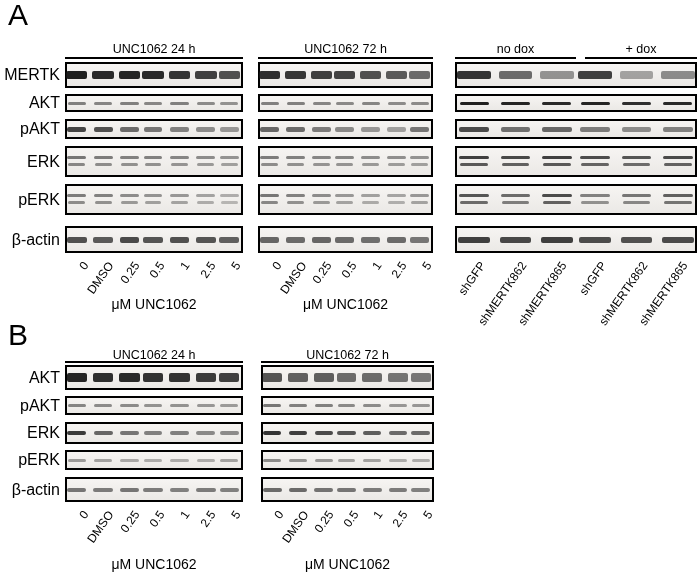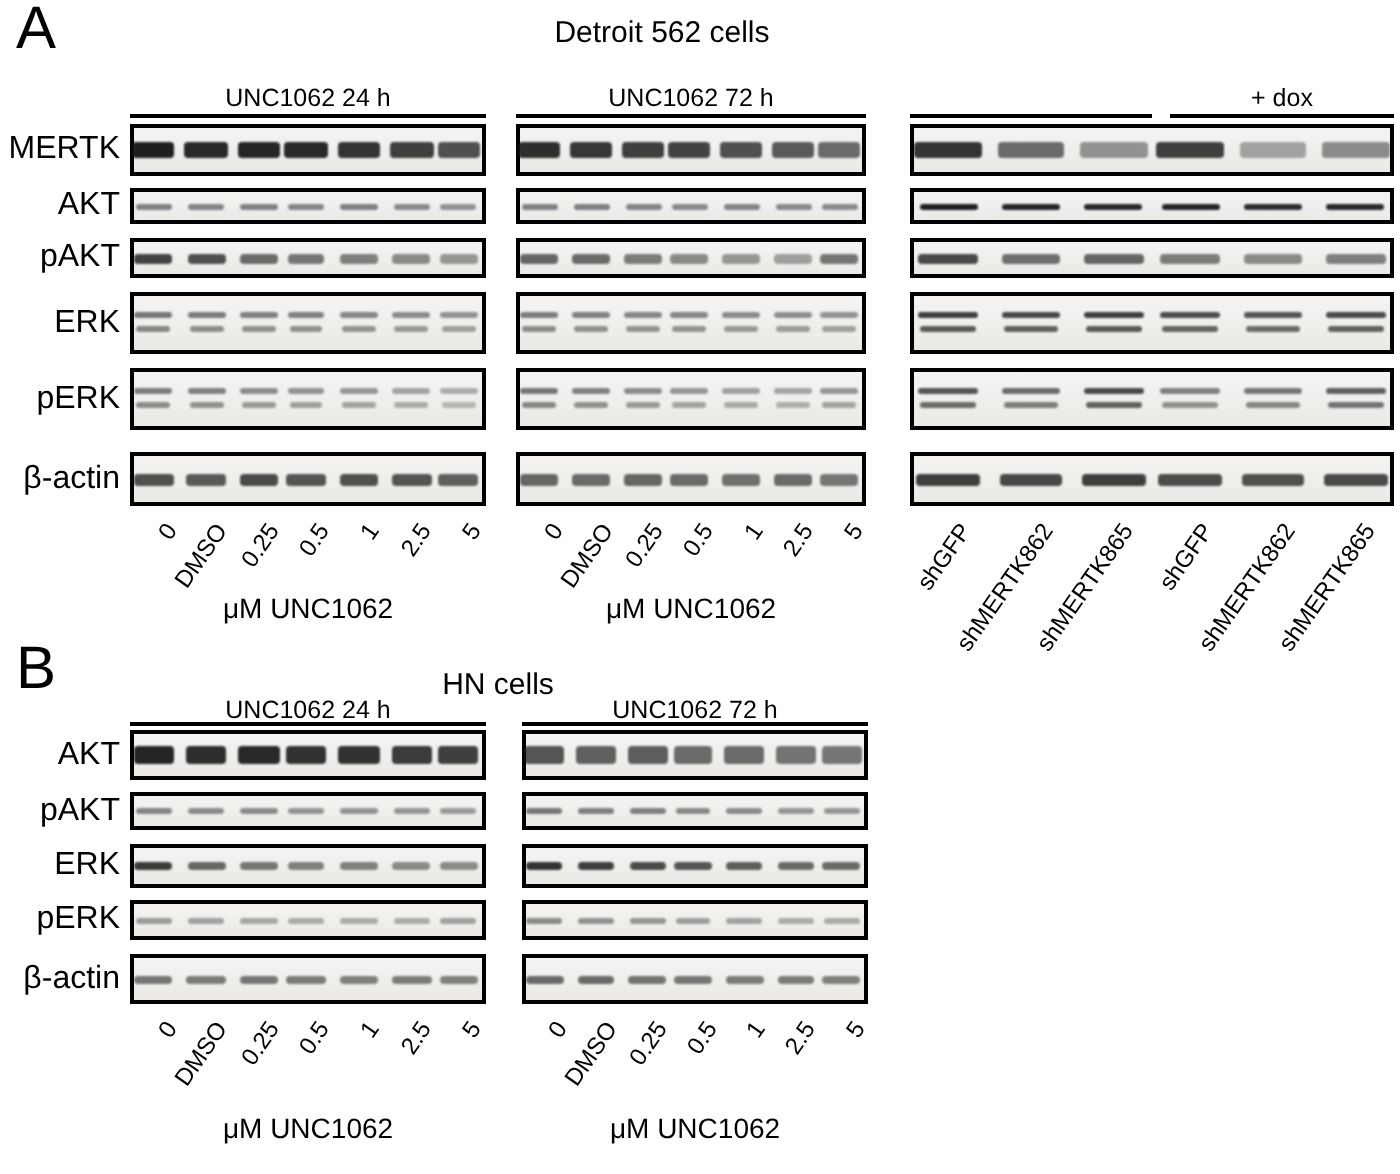--- a/index.html
+++ b/index.html
@@ -22,21 +22,20 @@
     font-size:12px;line-height:14px;text-align:right;white-space:nowrap;
     transform:rotate(-55deg);transform-origin:100% 0;
   }
   .xlab{font-size:14px;text-align:center;white-space:nowrap;}
 </style>
 </head>
 <body>
 
 <div id="fig">
     <div class="abs plabel" style="left: 8px; top: 0px;">A</div>
-    <div class="abs ptitle" style="left: 201px; top: 8px; width: 260px;">Detroit 562 cells</div>
     <div class="abs rowlab" style="left: 0px; top: 66px; width: 60px; height: 18px;">MERTK</div>
     <div class="abs rowlab" style="left: 0px; top: 94px; width: 60px; height: 18px;">AKT</div>
     <div class="abs rowlab" style="left: 0px; top: 120px; width: 60px; height: 18px;">pAKT</div>
     <div class="abs rowlab" style="left: 0px; top: 152.5px; width: 60px; height: 18px;">ERK</div>
     <div class="abs rowlab" style="left: 0px; top: 190.5px; width: 60px; height: 18px;">pERK</div>
     <div class="abs rowlab" style="left: 0px; top: 230.5px; width: 60px; height: 18px;">β-actin</div>
     <div class="abs head" style="left: 65px; top: 42px; width: 178px; height: 14px;">UNC1062 24 h</div>
     <div class="abs rule" style="left: 65px; top: 57px; width: 178px; height: 1.5px;"></div>
     <div class="abs box" style="left: 65px; top: 62px; width: 178px; height: 26px;"></div>
     <div class="abs band" style="left: 66.0343px; top: 71px; width: 21.36px; height: 8px; opacity: 0.95;"></div>
@@ -173,20 +172,21 @@
     <div class="abs band" style="left: 386.75px; top: 236.5px; width: 19.5px; height: 6px; opacity: 0.6;"></div>
     <div class="abs band" style="left: 409.75px; top: 236.5px; width: 19.5px; height: 6px; opacity: 0.55;"></div>
     <div class="abs lane" style="left: 202.5px; top: 259px; width: 70px; height: 14px;">0</div>
     <div class="abs lane" style="left: 227.5px; top: 259px; width: 70px; height: 14px;">DMSO</div>
     <div class="abs lane" style="left: 252.5px; top: 259px; width: 70px; height: 14px;">0.25</div>
     <div class="abs lane" style="left: 277.5px; top: 259px; width: 70px; height: 14px;">0.5</div>
     <div class="abs lane" style="left: 302.5px; top: 259px; width: 70px; height: 14px;">1</div>
     <div class="abs lane" style="left: 327.5px; top: 259px; width: 70px; height: 14px;">2.5</div>
     <div class="abs lane" style="left: 352.5px; top: 259px; width: 70px; height: 14px;">5</div>
     <div class="abs xlab" style="left: 258px; top: 296px; width: 175px; height: 16px;">μM UNC1062</div>
+    <div class="abs head" style="left: 455px; top: 42px; width: 121px; height: 14px;">no dox</div>
     <div class="abs rule" style="left: 455px; top: 57px; width: 121px; height: 1.5px;"></div>
     <div class="abs head" style="left: 585px; top: 42px; width: 112px; height: 14px;">+ dox</div>
     <div class="abs rule" style="left: 585px; top: 57px; width: 112px; height: 1.5px;"></div>
     <div class="abs box" style="left: 455px; top: 62px; width: 242px; height: 26px;"></div>
     <div class="abs band" style="left: 457.227px; top: 71px; width: 33.88px; height: 8px; opacity: 0.85;"></div>
     <div class="abs band" style="left: 498.56px; top: 71px; width: 33.88px; height: 8px; opacity: 0.6;"></div>
     <div class="abs band" style="left: 539.893px; top: 71px; width: 33.88px; height: 8px; opacity: 0.42;"></div>
     <div class="abs band" style="left: 578.227px; top: 71px; width: 33.88px; height: 8px; opacity: 0.8;"></div>
     <div class="abs band" style="left: 619.56px; top: 71px; width: 33.88px; height: 8px; opacity: 0.35;"></div>
     <div class="abs band" style="left: 660.893px; top: 71px; width: 33.88px; height: 8px; opacity: 0.45;"></div>
@@ -237,21 +237,20 @@
     <div class="abs band" style="left: 579.437px; top: 236.5px; width: 31.46px; height: 6px; opacity: 0.74;"></div>
     <div class="abs band" style="left: 620.77px; top: 236.5px; width: 31.46px; height: 6px; opacity: 0.72;"></div>
     <div class="abs band" style="left: 662.103px; top: 236.5px; width: 31.46px; height: 6px; opacity: 0.75;"></div>
     <div class="abs lane" style="left: 373.167px; top: 259px; width: 104px; height: 14px;">shGFP</div>
     <div class="abs lane" style="left: 413.5px; top: 259px; width: 104px; height: 14px;">shMERTK862</div>
     <div class="abs lane" style="left: 453.833px; top: 259px; width: 104px; height: 14px;">shMERTK865</div>
     <div class="abs lane" style="left: 494.167px; top: 259px; width: 104px; height: 14px;">shGFP</div>
     <div class="abs lane" style="left: 534.5px; top: 259px; width: 104px; height: 14px;">shMERTK862</div>
     <div class="abs lane" style="left: 574.833px; top: 259px; width: 104px; height: 14px;">shMERTK865</div>
     <div class="abs plabel" style="left: 8px; top: 320px;">B</div>
-    <div class="abs ptitle" style="left: 119px; top: 334px; width: 260px;">HN cells</div>
     <div class="abs rowlab" style="left: 0px; top: 368.5px; width: 60px; height: 18px;">AKT</div>
     <div class="abs rowlab" style="left: 0px; top: 396.5px; width: 60px; height: 18px;">pAKT</div>
     <div class="abs rowlab" style="left: 0px; top: 424px; width: 60px; height: 18px;">ERK</div>
     <div class="abs rowlab" style="left: 0px; top: 451px; width: 60px; height: 18px;">pERK</div>
     <div class="abs rowlab" style="left: 0px; top: 480.5px; width: 60px; height: 18px;">β-actin</div>
     <div class="abs head" style="left: 65px; top: 348px; width: 178px; height: 14px;">UNC1062 24 h</div>
     <div class="abs rule" style="left: 65px; top: 361px; width: 178px; height: 1.5px;"></div>
     <div class="abs box" style="left: 65px; top: 365px; width: 178px; height: 25px;"></div>
     <div class="abs band" style="left: 66.5429px; top: 373px; width: 20.3429px; height: 9px; opacity: 0.92;"></div>
     <div class="abs band" style="left: 92.9714px; top: 373px; width: 20.3429px; height: 9px; opacity: 0.88;"></div>

